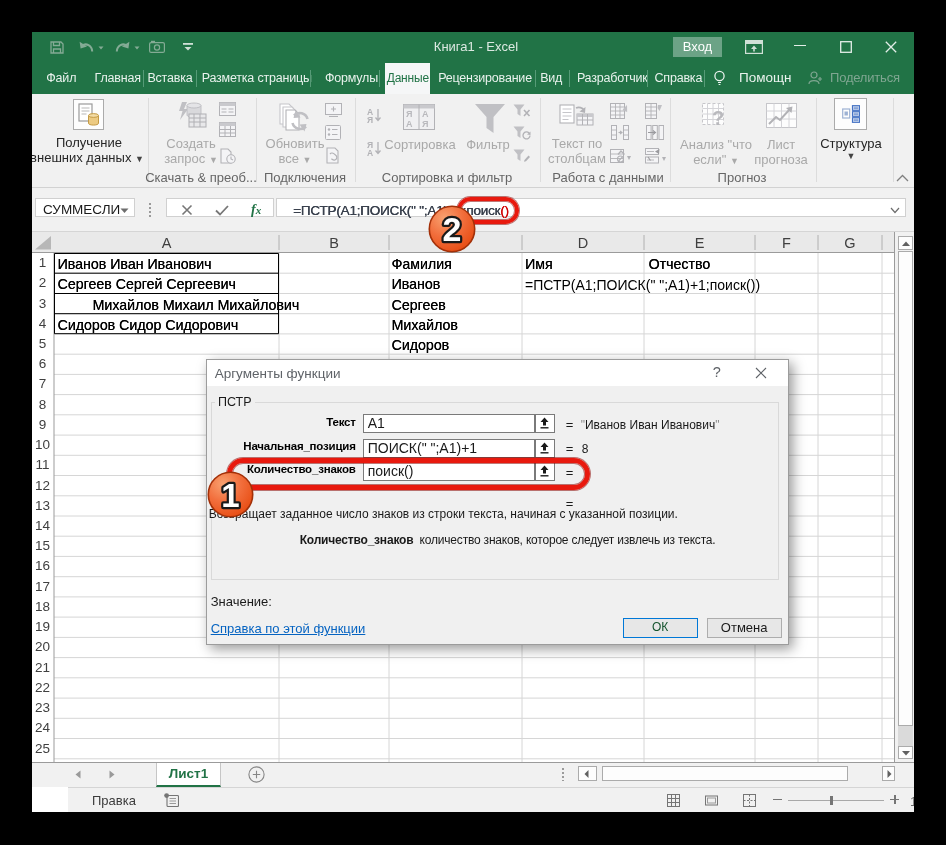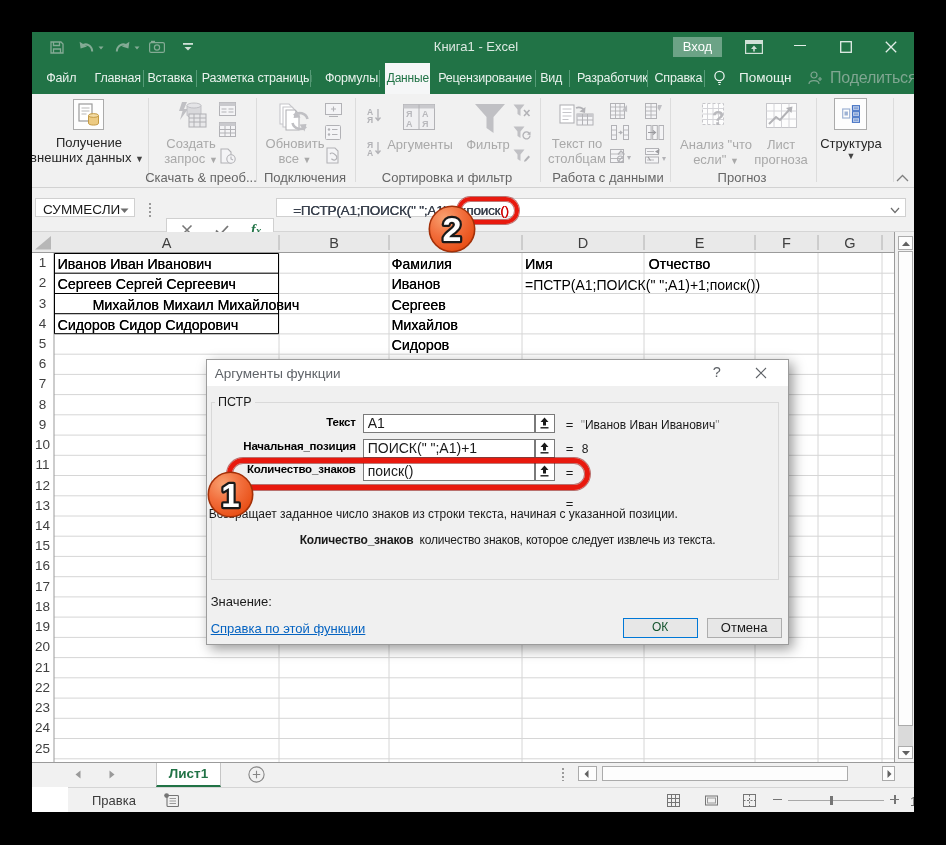--- a/index.html
+++ b/index.html
@@ -110,21 +110,21 @@
     <svg class="abs" style="left:681px;top:8px;" width="13" height="17" viewBox="0 0 13 17">
       <circle cx="6.5" cy="6" r="4.6" fill="none" stroke="#e9f2ed" stroke-width="1.3"></circle>
       <path d="M4.7 10.5 H8.3 M5 12.5 H8 M5.6 14.5 H7.4" stroke="#e9f2ed" stroke-width="1.2"></path>
     </svg>
     <div class="tab" style="left:707px;font-size:13.5px;letter-spacing:0;">Помощн</div>
     <svg class="abs" style="left:776px;top:9px;" width="15" height="14" viewBox="0 0 15 14">
       <circle cx="6" cy="4" r="3" fill="none" stroke="#7fa691" stroke-width="1.2"></circle>
       <path d="M1 13 C1 8.5 11 8.5 11 13" fill="none" stroke="#7fa691" stroke-width="1.2"></path>
       <path d="M12 6 v4 M10 8 h4" stroke="#7fa691" stroke-width="1.2"></path>
     </svg>
-    <div class="tab" style="left:798px;color:#7fa691;font-size:16px;">Поделиться</div>
+    <div class="tab" style="left:798px;color:#7fa691;font-size:13px;">Поделиться</div>
   </div>
   <div id="ribbon">
 
     <div class="abs" style="left:41px;top:5px;width:31px;height:31px;background:#fdfdfd;border:1px solid #ababab;"></div>
     <svg class="abs" style="left:46px;top:9px;" width="22" height="23" viewBox="0 0 22 23">
       <rect x="1" y="1" width="13" height="17" fill="#fff" stroke="#9b9b9b" stroke-width="1.2"></rect>
       <path d="M3.5 5 h8 M3.5 8 h8 M3.5 11 h5" stroke="#b8b8b8" stroke-width="1.1"></path>
       <path d="M10.5 12.5 V20.3 c0 1 2.2 1.8 5 1.8 s5 -0.8 5 -1.8 V12.5" fill="#ecca82" stroke="#c49a45" stroke-width="1"></path>
       <ellipse cx="15.5" cy="12.5" rx="5" ry="1.9" fill="#f3dca6" stroke="#c49a45" stroke-width="1"></ellipse>
     </svg>
@@ -200,21 +200,21 @@
     </svg>
     <svg class="abs" style="left:371px;top:10px;" width="32" height="26" viewBox="0 0 32 26">
       <rect x="0.5" y="0.5" width="31" height="25" fill="#f0f0f2" stroke="#b2b2b6" stroke-width="1"></rect>
       <rect x="0.5" y="0.5" width="31" height="4" fill="#c9c9cd"></rect>
       <path d="M16 0.5 V25.5" stroke="#b2b2b6" stroke-width="1"></path>
       <text x="3" y="13" font-size="9" font-weight="bold" fill="#b9b9bd" font-family="Liberation Sans">Я</text>
       <text x="3" y="23" font-size="9" font-weight="bold" fill="#b9b9bd" font-family="Liberation Sans">А</text>
       <text x="19" y="13" font-size="9" font-weight="bold" fill="#b9b9bd" font-family="Liberation Sans">А</text>
       <text x="19" y="23" font-size="9" font-weight="bold" fill="#b9b9bd" font-family="Liberation Sans">Я</text>
     </svg>
-    <div class="rtxt dis" style="left:388px;top:43px;">Аргументы</div>
+    <div class="rtxt dis" style="left:388px;top:43px;">Сортировка</div>
     <svg class="abs" style="left:441px;top:8px;" width="34" height="33" viewBox="0 0 34 33">
       <path d="M2 2 H32 L20.5 15 V31 L13.5 26 V15 Z" fill="#c0c0c4"></path>
     </svg>
     <div class="rtxt dis" style="left:456px;top:43px;">Фильтр</div>
     <svg class="abs" style="left:481px;top:10px;" width="18" height="14" viewBox="0 0 18 14">
       <path d="M0.5 0.5 H11.5 L7.5 5.5 V12 L4.5 10 V5.5 Z" fill="#c0c0c4"></path>
       <path d="M11 6 L16.5 12 M16.5 6 L11 12" stroke="#b2b2b6" stroke-width="1.6"></path>
     </svg>
     <svg class="abs" style="left:481px;top:32px;" width="18" height="14" viewBox="0 0 18 14">
       <path d="M0.5 0.5 H11.5 L7.5 5.5 V12 L4.5 10 V5.5 Z" fill="#c0c0c4"></path>
@@ -315,21 +315,21 @@
     </svg>
   </div>
   <div id="fbar">
     <div class="fbox" style="left:3px;width:100px;">
       <div class="abs" style="left:7px;top:3px;font-size:13.5px;color:#1a1a1a;">СУММЕСЛИ</div>
       <svg class="abs" style="left:84px;top:9px;" width="9" height="6" viewBox="0 0 9 6">
           <path d="M0.5 0.5 L4.5 5 L8.5 0.5 Z" fill="#6d6d6d"></path>
         </svg>
     </div>
     <div class="abs" style="left:117px;top:14px;width:2px;height:16px;background-image:radial-gradient(circle,#9a9a9a 0.8px,transparent 1px);background-size:2px 4px;"></div>
-    <div class="fbox" style="left:134px;width:108px;margin-top:20px;">
+    <div class="fbox" style="left:134px;width:108px;">
       <svg class="abs" style="left:14px;top:5px;" width="12" height="12" viewBox="0 0 12 12">
           <path d="M1.5 1.5 L10.5 10.5 M10.5 1.5 L1.5 10.5" stroke="#777" stroke-width="1.6"></path>
         </svg>
       <svg class="abs" style="left:48px;top:6px;" width="14" height="11" viewBox="0 0 14 11">
           <path d="M1 5.5 L5 9.5 L13 1" fill="none" stroke="#777" stroke-width="1.8"></path>
         </svg>
       <div class="abs" style="left:84px;top:3px;font-size:14px;font-style:italic;font-weight:bold;color:#217346;font-family:'Liberation Serif',serif;">f<span style="font-size:11px;">x</span></div>
     </div>
     <div class="fbox" style="left:244px;width:630px;">
       <div class="abs" style="left:16px;top:3.5px;font-size:13.5px;color:#39404d;white-space:nowrap;letter-spacing:-0.2px;text-shadow:0.4px 0 0 #39404d;">=ПСТР(А1;ПОИСК(" ";А1)+1;поиск<span style="color:#d00000;text-shadow:0.4px 0 0 #d00000;">()</span></div>

